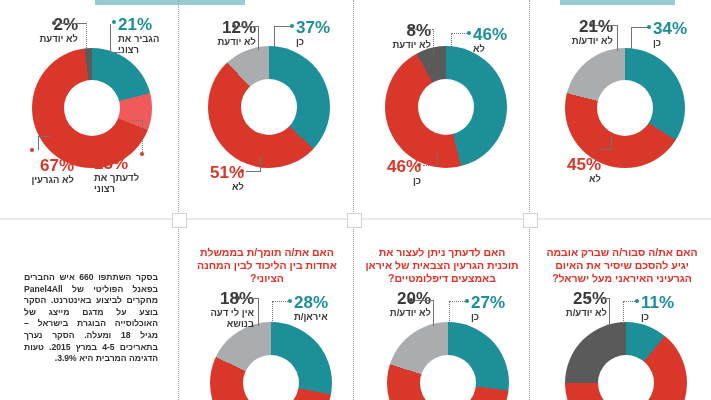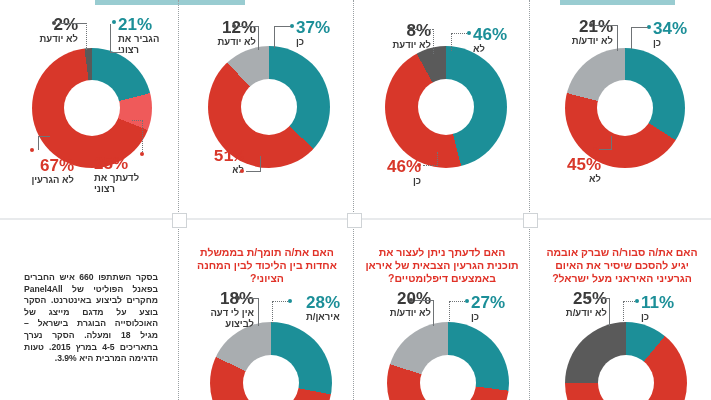--- a/index.html
+++ b/index.html
@@ -138,21 +138,21 @@
     <div class="leadv-solid" style="left:96px;top:26px;height:22px;"></div>
 
     <div class="callout dark rtxt" style="left:10px;top:19px;width:68px;">
       <span class="pct">12%</span>
       <span class="lbl">לא יודעת</span>
     </div>
     <div class="dot dark" style="left:54px;top:24px;"></div>
     <div class="lead-solid" style="left:60px;top:26px;width:20px;"></div>
     <div class="leadv-solid" style="left:80px;top:26px;height:24px;"></div>
 
-    <div class="callout red rtxt" style="left:6px;top:148px;width:60px;font-family:Liberation Mono, monospace;">
+    <div class="callout red rtxt" style="left:6px;top:164px;width:60px;">
       <span class="pct">51%</span>
       <span class="lbl">לא</span>
     </div>
     <div class="dot red" style="left:62px;top:169px;"></div>
     <div class="lead-solid" style="left:68px;top:171px;width:14px;"></div>
     <div class="leadv-solid" style="left:82px;top:156px;height:16px;"></div>
   </div>
 
   <div class="cell" style="left:353px;top:0;width:176px;height:218px;">
     <div class="donut-wrap" style="left:32px;top:46px;">
@@ -225,32 +225,32 @@
 
   <div class="cell" style="left:178px;top:218px;width:175px;height:217px;">
     <div class="qtext" style="position:absolute;left:10px;top:28px;width:158px;">האם את/ה תומך/ת בממשלת אחדות בין הליכוד לבין המחנה הציוני?</div>
 
     <div class="donut-wrap" style="left:32px;top:104px;">
       <div class="donut" style="width:122px;height:122px;background:conic-gradient(#1c8f98 0deg 100.8deg, #d8372a 100.8deg 295.2deg, #a9adb0 295.2deg 360deg);">
         <div class="hole" style="left:33px;top:33px;width:56px;height:56px;"></div>
       </div>
     </div>
 
-    <div class="callout teal ltxt" style="left:128px;top:76px;">
+    <div class="callout teal ltxt" style="left:116px;top:76px;">
       <span class="pct">28%</span>
       <span class="lbl">איראן/ת</span>
     </div>
     <div class="dot teal" style="left:110px;top:81px;"></div>
     <div class="lead" style="left:94px;top:83px;width:16px;"></div>
     <div class="leadv" style="left:94px;top:83px;height:22px;"></div>
 
     <div class="callout dark rtxt" style="left:6px;top:72px;width:70px;">
       <span class="pct">18%</span>
       <span class="lbl">אין לי דעה</span>
-      <span class="lbl">לביצוע</span>
+      <span class="lbl">בנושא</span>
     </div>
     <div class="dot dark" style="left:58px;top:78px;"></div>
     <div class="lead-solid" style="left:64px;top:80px;width:16px;"></div>
     <div class="leadv-solid" style="left:80px;top:80px;height:28px;"></div>
 
   </div>
 
   <div class="cell" style="left:353px;top:218px;width:176px;height:182px;">
     <div class="qtext" style="position:absolute;left:10px;top:28px;width:158px;">האם לדעתך ניתן לעצור את תוכנית הגרעין הצבאית של איראן באמצעים דיפלומטיים?</div>
 

